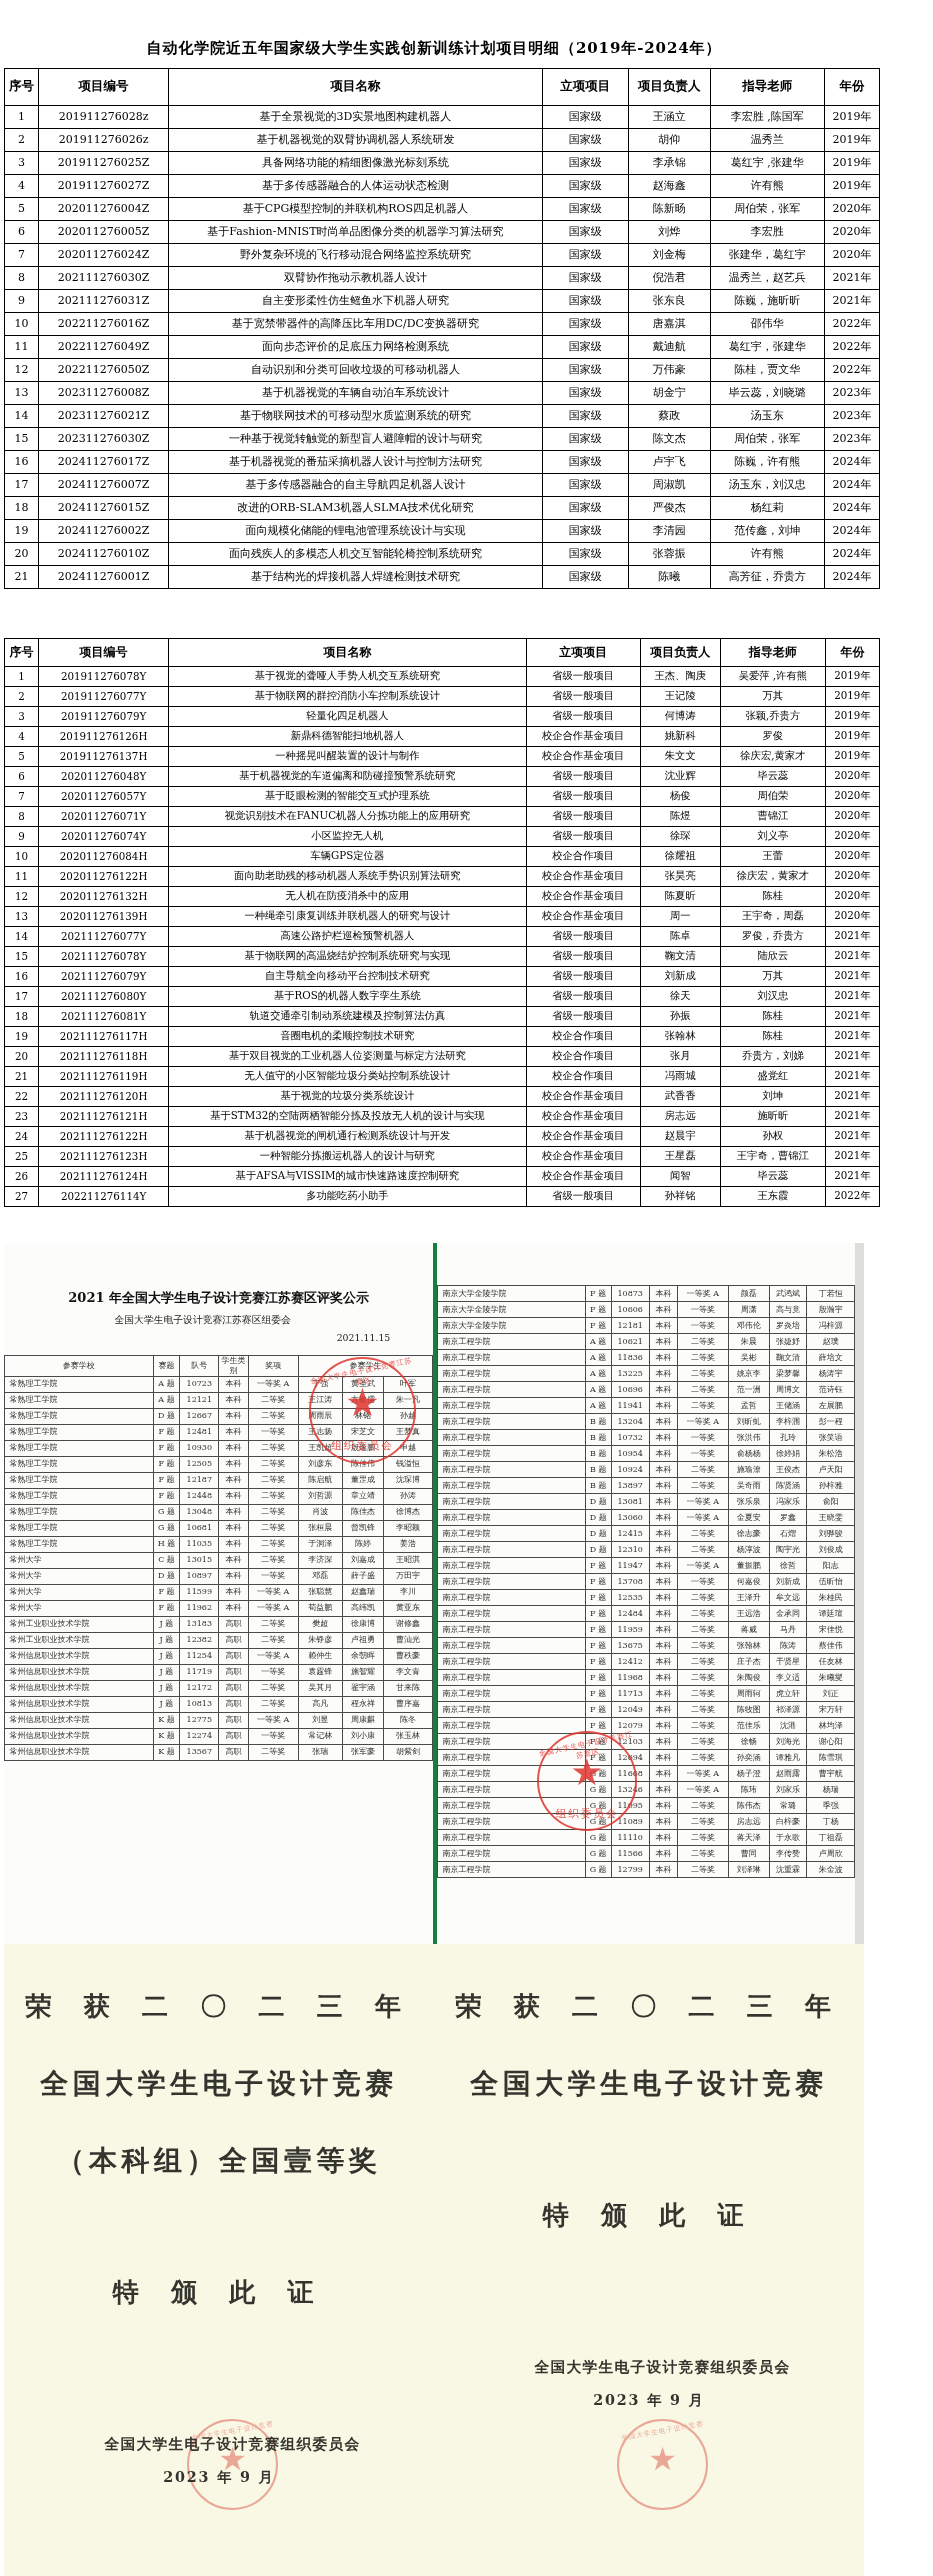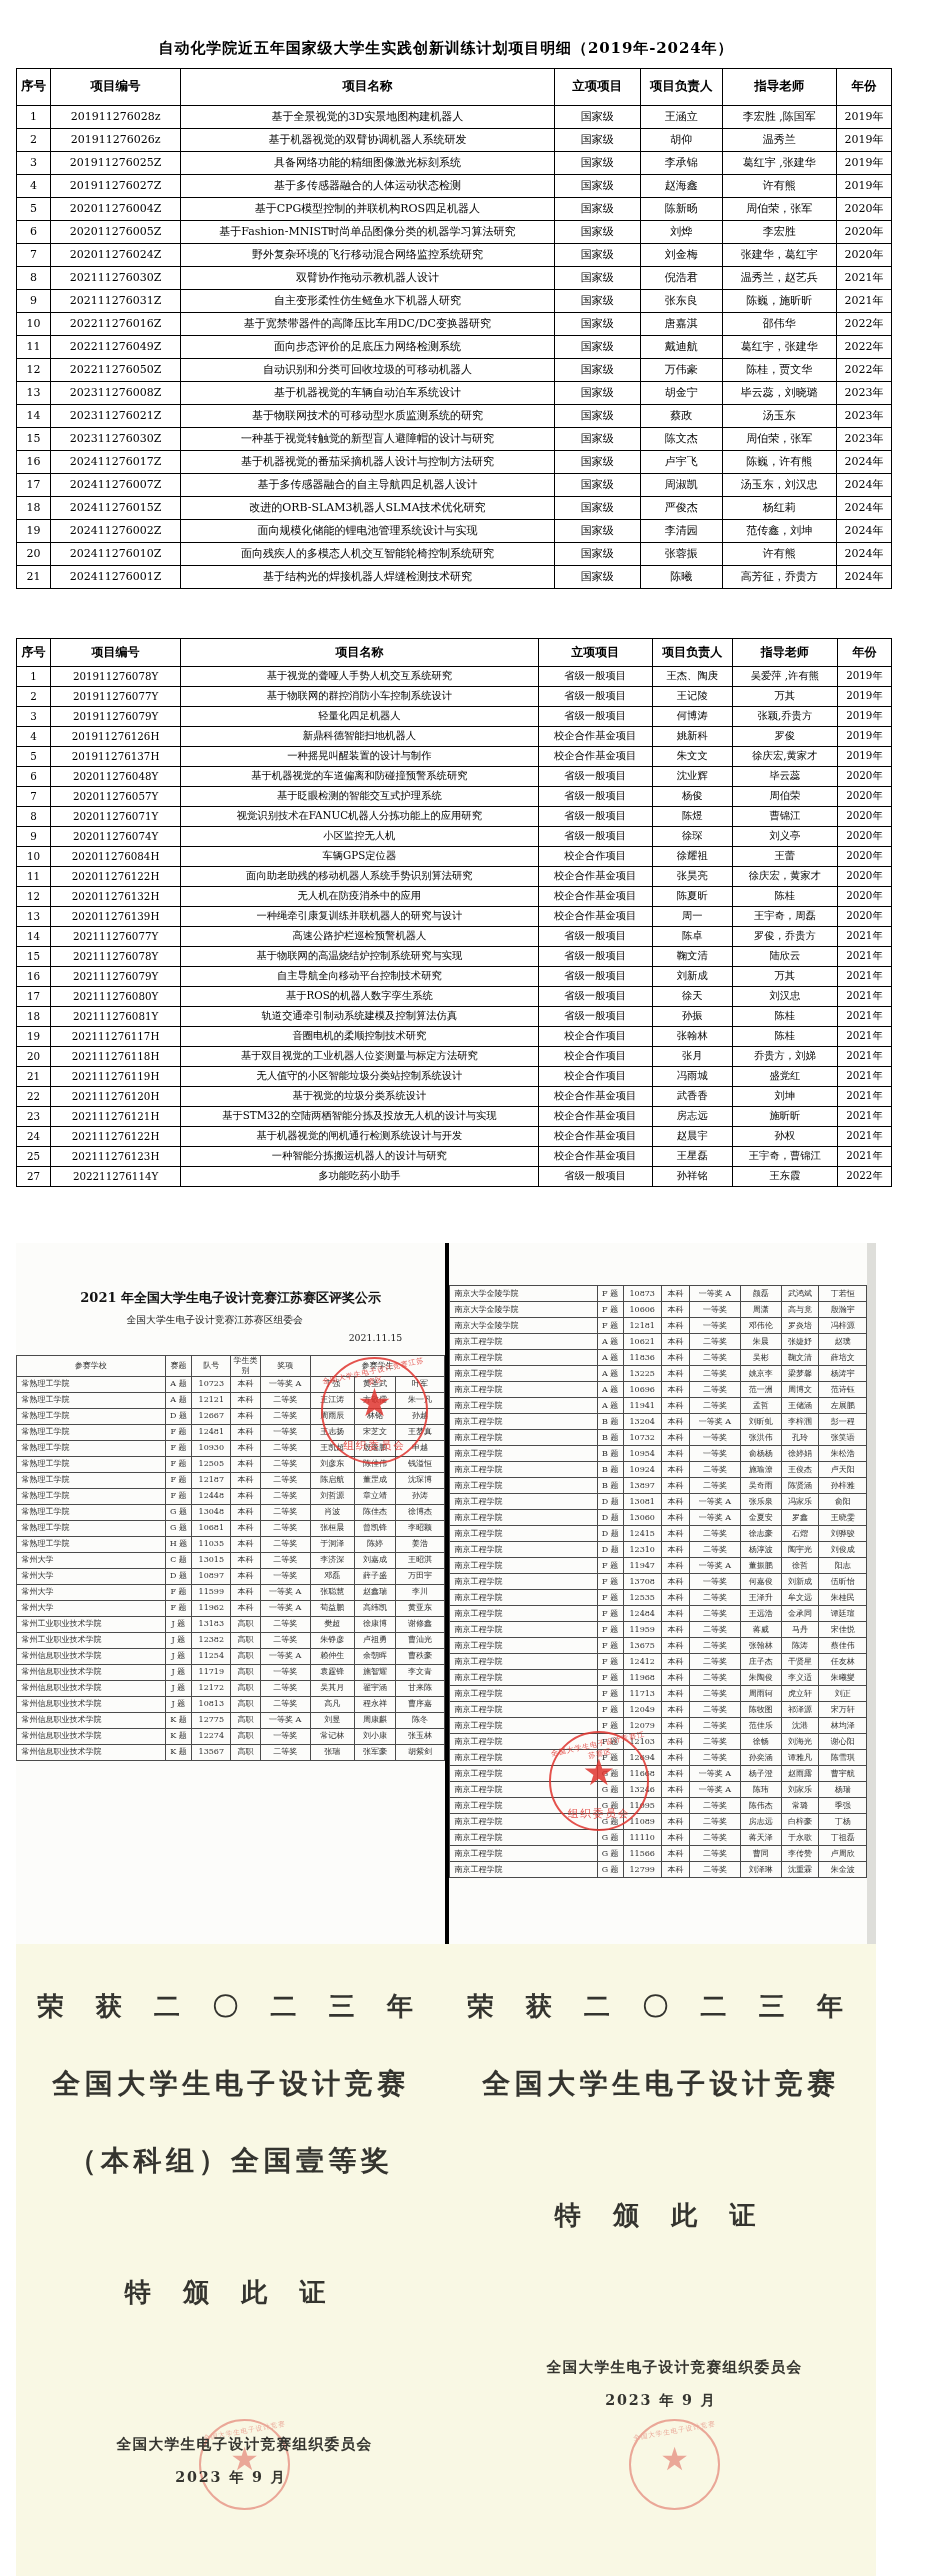--- a/index.html
+++ b/index.html
@@ -4,38 +4,38 @@
 <style>
   html,body { margin:0; padding:0; }
   body {
     width:934px; height:2576px; background:#ffffff;
     font-family:"DejaVu Serif","Liberation Serif",serif;
     color:#000; position:relative; overflow:hidden;
   }
   #canvas { position:relative; width:934px; height:2576px; }
 
   
-  .sec { position:absolute; left:16px; width:860px; }
+  .sec { position:absolute; left:4px; width:860px; }
   #sec-national  { top:39px; }
   #sec-provincial{ top:628px; }
   .proj-title { text-align:center; font-size:15px; font-weight:bold; letter-spacing:0.9px; }
   .proj-table { border-collapse:collapse; margin:9.8px auto 0; border:1.8px solid #000; table-layout:fixed; }
   .proj-table th, .proj-table td {
     border:0.9px solid #000; text-align:center; padding:0 1.8px;
     white-space:nowrap; overflow:hidden;
   }
   #table-national { width:876px; }
   #table-national th { height:36px; font-size:12.5px; }
   #table-national td { height:22px; font-size:11px; }
   #table-provincial { width:876px; }
   #table-provincial th { height:27px; font-size:12px; }
   #table-provincial td { height:19px; font-size:10.3px; }
 
   
-  #sec-scan { top:1243px; height:702px; background:#000000; display:flex; }
+  #sec-scan { top:1243px; height:702px; background:#15803d; display:flex; }
   .scan-panel { position:relative; background:#fcfcfa; height:702px; }
   #scan-left  { width:457px; margin-right:3.6px; }
   #scan-right { width:454px; border-right:9px solid #dededa; box-sizing:border-box; }
   .ann-title { margin-top:46px; text-align:center; font-size:13px; font-weight:bold; color:#111; }
   .ann-body  { margin:5.4px 18px 0 19.6px; font-size:9.4px; line-height:2.05; text-align:justify; text-indent:2em; color:#1c1c1c; }
   .ann-sign  { margin:7.1px 32px 0 0; text-align:center; font-size:9.8px; color:#1c1c1c; }
   .ann-date  { margin:5.4px 43px 0 0; text-align:right; font-size:9.4px; color:#1c1c1c;padding-left:32px; }
 
   .award-table { border-collapse:collapse; table-layout:fixed; margin:11.6px auto 0; color:#2e2e2e; }
   .award-table th, .award-table td {
@@ -540,20 +540,29 @@
           <tr>
             <td>25</td>
             <td>202111276123H</td>
             <td>一种智能分拣搬运机器人的设计与研究</td>
             <td>校企合作基金项目</td>
             <td>王星磊</td>
             <td>王宇奇，曹锦江</td>
             <td>2021年</td>
           </tr>
           <tr>
+            <td>26</td>
+            <td>202111276124H</td>
+            <td>基于AFSA与VISSIM的城市快速路速度控制研究</td>
+            <td>校企合作基金项目</td>
+            <td>闻智</td>
+            <td>毕云蕊</td>
+            <td>2021年</td>
+          </tr>
+          <tr>
             <td>27</td>
             <td>202211276114Y</td>
             <td>多功能吃药小助手</td>
             <td>省级一般项目</td>
             <td>孙祥铭</td>
             <td>王东霞</td>
             <td>2022年</td>
           </tr>
         </tbody>
     </table>

